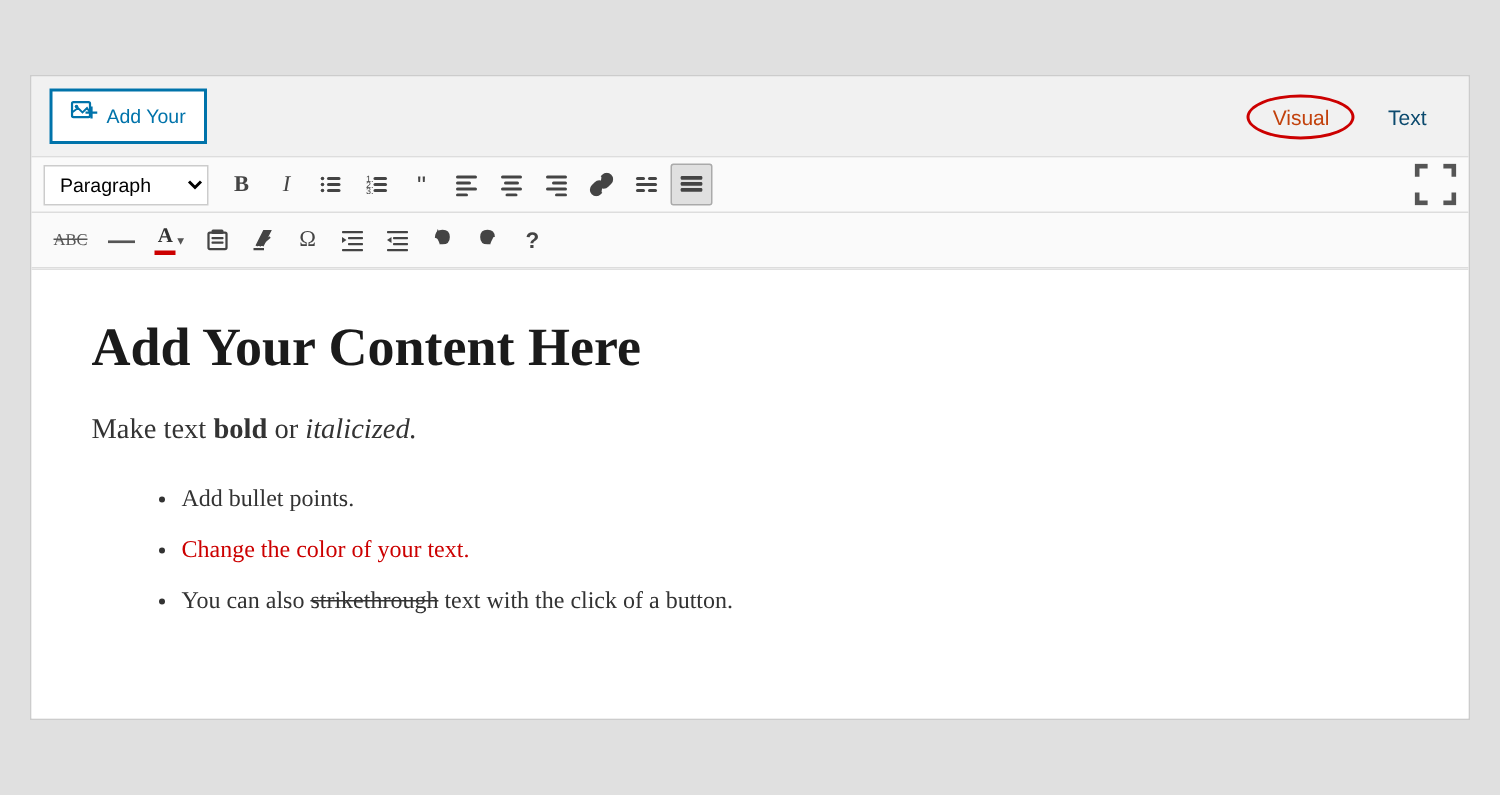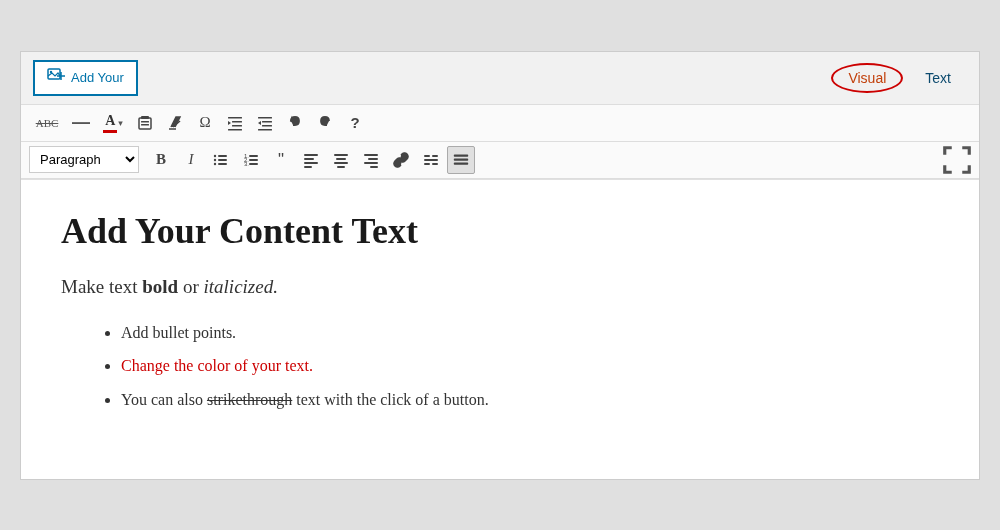--- a/index.html
+++ b/index.html
@@ -208,99 +208,20 @@
       <span>Add Your</span>
     </button>
 
     <div class="tab-group">
       <span class="tab-visual">Visual</span>
       <span class="tab-text">Text</span>
     </div>
   </div>
 
   <div class="toolbar-row">
-
-    <button class="toolbar-btn" title="Strikethrough" style="width:36px;">
-      <span style="font-size:11px;text-decoration:line-through;font-family:serif;color:#555;">ABC</span>
-    </button>
-
-    <button class="toolbar-btn" title="Insert Horizontal Rule">
-      <span style="font-size:18px;color:#555;font-weight:bold;">—</span>
-    </button>
-
-    <button class="toolbar-btn" title="Text Color" style="position:relative;width:32px;">
-      <span style="display:flex;flex-direction:column;align-items:center;">
-        <span style="font-size:14px;font-weight:bold;font-family:serif;color:#333;">A</span>
-        <span style="width:14px;height:3px;background:#cc0000;display:block;margin-top:1px;"></span>
-      </span>
-      <span style="font-size:9px;color:#555;margin-left:1px;">▾</span>
-    </button>
-
-    <button class="toolbar-btn" title="Paste as Plain Text">
-      <svg viewBox="0 0 16 16" fill="#444">
-          <rect x="4" y="1" width="8" height="3" rx="1"></rect>
-          <rect x="2" y="3" width="12" height="11" rx="1" fill="none" stroke="#444" stroke-width="1.5"></rect>
-          <rect x="4" y="6" width="8" height="1.5" rx="0.5"></rect>
-          <rect x="4" y="9" width="8" height="1.5" rx="0.5"></rect>
-        </svg>
-    </button>
-
-    <button class="toolbar-btn" title="Clear Formatting">
-      <svg viewBox="0 0 16 16" fill="none" stroke="#444" stroke-width="1.5">
-          <line x1="2" y1="14" x2="9" y2="14"></line>
-          <path d="M4 12 L9 2 L13 2 L8 12"></path>
-          <line x1="13" y1="6" x2="6" y2="12"></line>
-        </svg>
-    </button>
-
-    <button class="toolbar-btn" title="Special Characters">
-      <span style="font-size:15px;font-family:serif;color:#444;">Ω</span>
-    </button>
-
-    <button class="toolbar-btn" title="Increase Indent">
-      <svg viewBox="0 0 16 16" fill="#444">
-          <rect x="1" y="2" width="14" height="1.5" rx="0.5"></rect>
-          <rect x="5" y="6" width="10" height="1.5" rx="0.5"></rect>
-          <rect x="5" y="10" width="10" height="1.5" rx="0.5"></rect>
-          <rect x="1" y="14" width="14" height="1.5" rx="0.5"></rect>
-          <polygon points="1,6 1,10 4,8"></polygon>
-        </svg>
-    </button>
-
-    <button class="toolbar-btn" title="Decrease Indent">
-      <svg viewBox="0 0 16 16" fill="#444">
-          <rect x="1" y="2" width="14" height="1.5" rx="0.5"></rect>
-          <rect x="5" y="6" width="10" height="1.5" rx="0.5"></rect>
-          <rect x="5" y="10" width="10" height="1.5" rx="0.5"></rect>
-          <rect x="1" y="14" width="14" height="1.5" rx="0.5"></rect>
-          <polygon points="4,6 4,10 1,8"></polygon>
-        </svg>
-    </button>
-
-    <button class="toolbar-btn" title="Undo">
-      <svg viewBox="0 0 16 16" fill="none" stroke="#444" stroke-width="1.8">
-          <path d="M4 6 Q4 2 8 2 Q12 2 12 6 Q12 10 8 10 L6 10"></path>
-          <polyline points="7,7 4,6 5,3" fill="#444" stroke="none"></polyline>
-          <polygon points="7,7 4,6 5,3" fill="#444"></polygon>
-        </svg>
-    </button>
-
-    <button class="toolbar-btn" title="Redo">
-      <svg viewBox="0 0 16 16" fill="none" stroke="#444" stroke-width="1.8">
-          <path d="M12 6 Q12 2 8 2 Q4 2 4 6 Q4 10 8 10 L10 10"></path>
-          <polygon points="9,7 12,6 11,3" fill="#444" stroke="none"></polygon>
-        </svg>
-    </button>
-
-    <button class="toolbar-btn" title="Keyboard Shortcuts">
-      <span style="font-size:15px;color:#444;font-family:Arial;font-weight:bold;">?</span>
-    </button>
-  </div>
-
-  <div class="toolbar-row">
     <select class="format-select">
       <option>Paragraph</option>
       <option>Heading 1</option>
       <option>Heading 2</option>
       <option>Heading 3</option>
       <option>Heading 4</option>
       <option>Preformatted</option>
     </select>
 
     <button class="toolbar-btn" title="Bold">
@@ -393,22 +314,101 @@
     <button class="fullscreen-btn" title="Distraction Free Writing Mode">
       <svg viewBox="0 0 16 16" fill="none" stroke="#555" stroke-width="1.8">
           <polyline points="1,5 1,1 5,1"></polyline>
           <polyline points="11,1 15,1 15,5"></polyline>
           <polyline points="15,11 15,15 11,15"></polyline>
           <polyline points="5,15 1,15 1,11"></polyline>
         </svg>
     </button>
   </div>
 
+  <div class="toolbar-row">
+
+    <button class="toolbar-btn" title="Strikethrough" style="width:36px;">
+      <span style="font-size:11px;text-decoration:line-through;font-family:serif;color:#555;">ABC</span>
+    </button>
+
+    <button class="toolbar-btn" title="Insert Horizontal Rule">
+      <span style="font-size:18px;color:#555;font-weight:bold;">—</span>
+    </button>
+
+    <button class="toolbar-btn" title="Text Color" style="position:relative;width:32px;">
+      <span style="display:flex;flex-direction:column;align-items:center;">
+        <span style="font-size:14px;font-weight:bold;font-family:serif;color:#333;">A</span>
+        <span style="width:14px;height:3px;background:#cc0000;display:block;margin-top:1px;"></span>
+      </span>
+      <span style="font-size:9px;color:#555;margin-left:1px;">▾</span>
+    </button>
+
+    <button class="toolbar-btn" title="Paste as Plain Text">
+      <svg viewBox="0 0 16 16" fill="#444">
+          <rect x="4" y="1" width="8" height="3" rx="1"></rect>
+          <rect x="2" y="3" width="12" height="11" rx="1" fill="none" stroke="#444" stroke-width="1.5"></rect>
+          <rect x="4" y="6" width="8" height="1.5" rx="0.5"></rect>
+          <rect x="4" y="9" width="8" height="1.5" rx="0.5"></rect>
+        </svg>
+    </button>
+
+    <button class="toolbar-btn" title="Clear Formatting">
+      <svg viewBox="0 0 16 16" fill="none" stroke="#444" stroke-width="1.5">
+          <line x1="2" y1="14" x2="9" y2="14"></line>
+          <path d="M4 12 L9 2 L13 2 L8 12"></path>
+          <line x1="13" y1="6" x2="6" y2="12"></line>
+        </svg>
+    </button>
+
+    <button class="toolbar-btn" title="Special Characters">
+      <span style="font-size:15px;font-family:serif;color:#444;">Ω</span>
+    </button>
+
+    <button class="toolbar-btn" title="Increase Indent">
+      <svg viewBox="0 0 16 16" fill="#444">
+          <rect x="1" y="2" width="14" height="1.5" rx="0.5"></rect>
+          <rect x="5" y="6" width="10" height="1.5" rx="0.5"></rect>
+          <rect x="5" y="10" width="10" height="1.5" rx="0.5"></rect>
+          <rect x="1" y="14" width="14" height="1.5" rx="0.5"></rect>
+          <polygon points="1,6 1,10 4,8"></polygon>
+        </svg>
+    </button>
+
+    <button class="toolbar-btn" title="Decrease Indent">
+      <svg viewBox="0 0 16 16" fill="#444">
+          <rect x="1" y="2" width="14" height="1.5" rx="0.5"></rect>
+          <rect x="5" y="6" width="10" height="1.5" rx="0.5"></rect>
+          <rect x="5" y="10" width="10" height="1.5" rx="0.5"></rect>
+          <rect x="1" y="14" width="14" height="1.5" rx="0.5"></rect>
+          <polygon points="4,6 4,10 1,8"></polygon>
+        </svg>
+    </button>
+
+    <button class="toolbar-btn" title="Undo">
+      <svg viewBox="0 0 16 16" fill="none" stroke="#444" stroke-width="1.8">
+          <path d="M4 6 Q4 2 8 2 Q12 2 12 6 Q12 10 8 10 L6 10"></path>
+          <polyline points="7,7 4,6 5,3" fill="#444" stroke="none"></polyline>
+          <polygon points="7,7 4,6 5,3" fill="#444"></polygon>
+        </svg>
+    </button>
+
+    <button class="toolbar-btn" title="Redo">
+      <svg viewBox="0 0 16 16" fill="none" stroke="#444" stroke-width="1.8">
+          <path d="M12 6 Q12 2 8 2 Q4 2 4 6 Q4 10 8 10 L10 10"></path>
+          <polygon points="9,7 12,6 11,3" fill="#444" stroke="none"></polygon>
+        </svg>
+    </button>
+
+    <button class="toolbar-btn" title="Keyboard Shortcuts">
+      <span style="font-size:15px;color:#444;font-family:Arial;font-weight:bold;">?</span>
+    </button>
+  </div>
+
   <div class="editor-content">
-    <h1>Add Your Content Text</h1>
+    <h1>Add Your Content Here</h1>
 
     <p>
       <span>Make text </span><strong>bold</strong><span> or </span><em>italicized.</em>
     </p>
 
     <ul>
       <li>Add bullet points.</li>
       <li>
         <span class="colored-text">Change the color of your text.</span>
       </li>

